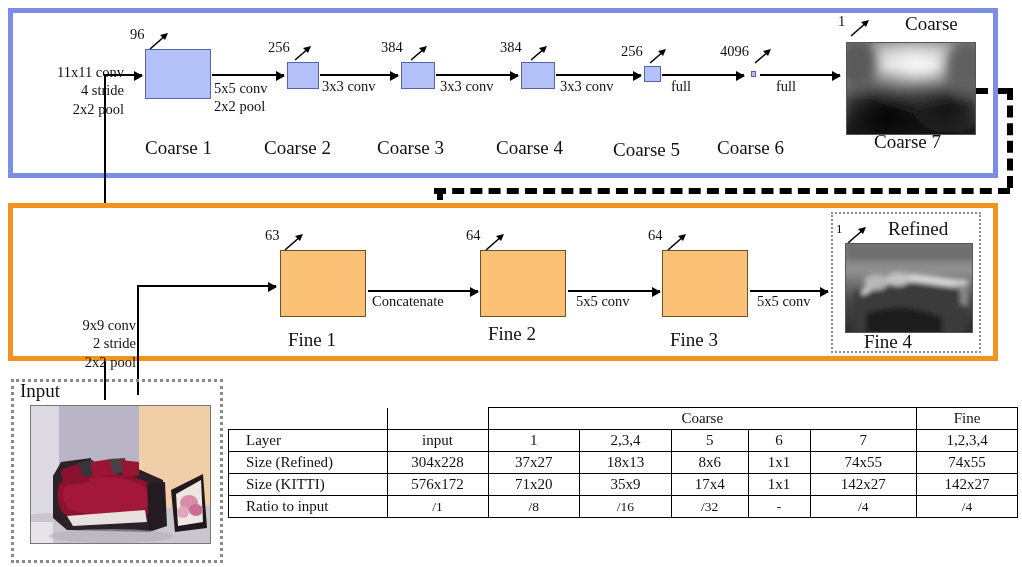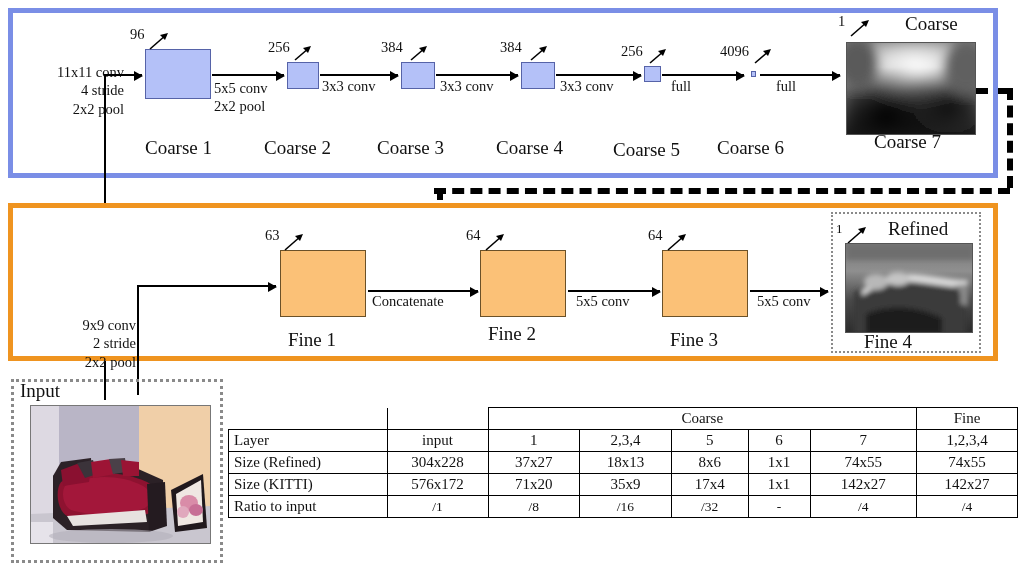--- a/index.html
+++ b/index.html
@@ -47,21 +47,21 @@
   .dotted-frame{position:absolute;border:2px dotted #8a8a8a;box-sizing:border-box;}
 
   
   .photo{position:absolute;overflow:hidden;border:1px solid #777;box-sizing:border-box;}
 
   
   table.spec{position:absolute;border-collapse:collapse;
      font-family:"Liberation Serif","DejaVu Serif",serif;}
   table.spec td,table.spec th{border:1.2px solid #000;font-weight:normal;
      padding:0 4px;font-size:15px;text-align:center;height:21px;}
-  table.spec td.lbl{text-align:left;padding-left:5px;}
+  table.spec td.lbl{text-align:left;padding-left:17px;}
   table.spec td.small{font-size:13.5px;}
   table.spec td.nb-left{border-left:none;}
   table.spec td.nb-top{border-top:none;}
 </style>
 </head>
 <body>
 
 <div id="stage">
 
   <div class="abs panel-coarse"></div>

